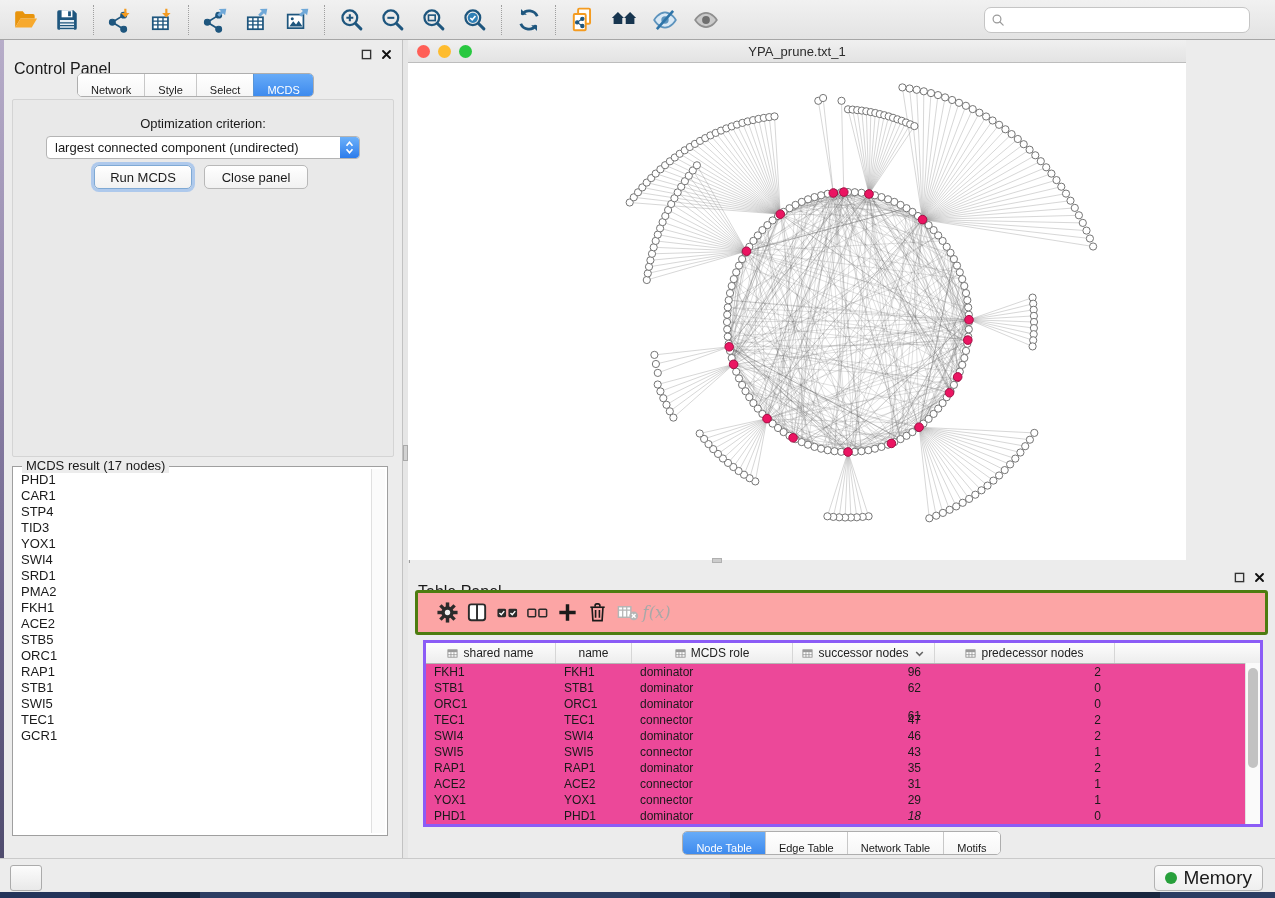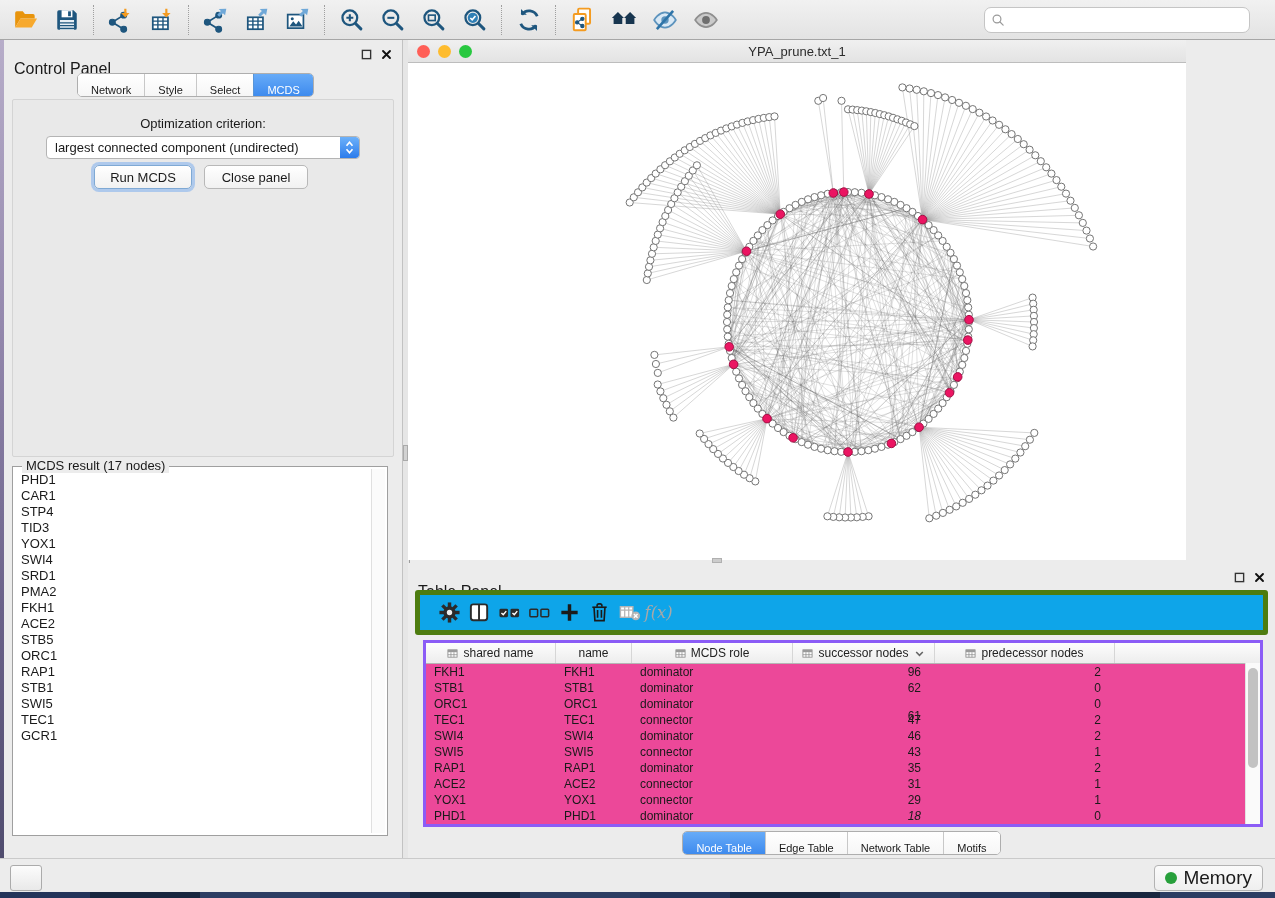--- a/index.html
+++ b/index.html
@@ -68,22 +68,22 @@
   #net-window{position:absolute;left:408px;top:40px;width:778px;height:520px;background:#fff}
   #net-titlebar{position:absolute;left:0;top:0;right:0;height:22px;background:linear-gradient(#f0f0f0,#e3e3e3);
                 border-bottom:1px solid #bdbdbd;display:flex;align-items:center}
   .traffic{display:flex;gap:8px;margin-left:9px}
   .light{width:13px;height:13px;border-radius:50%}
   #net-title{position:absolute;left:0;right:0;text-align:center;font-size:13px;color:#2b2b2b}
   #net-canvas{position:absolute;left:0;top:22px}
 
   
   #table-panel{position:absolute;left:408px;top:563px;width:867px;height:295px;background:#ececec}
-  #tp-toolbar{position:absolute;left:7px;top:27px;right:7px;height:45px;background:#0ea5e9;
-              border:5px solid #4d7c0f;border-radius:3px;display:flex;align-items:center;padding-left:16px;gap:4px;box-sizing:border-box}
+  #tp-toolbar{position:absolute;left:7px;top:27px;right:7px;height:45px;background:#fca5a5;
+              border:3px solid #4d7c0f;border-radius:3px;display:flex;align-items:center;padding-left:16px;gap:4px;box-sizing:border-box}
   .tp-tool{width:26px;height:26px;display:flex;align-items:center;justify-content:center}
   .tp-tool svg{width:23px;height:23px}
   .tp-tool.wide svg{width:34px}
   #tp-table{position:absolute;left:15px;top:77px;right:12px;bottom:31px;background:#ec4899;
             border:3px solid #8b5cf6;box-sizing:border-box;overflow:hidden}
   #tp-head{display:flex;height:20px;background:linear-gradient(#fdfdfd,#ededed);border-bottom:1px solid #b5b5b5;font-size:12px}
   .th{display:flex;align-items:center;justify-content:center;gap:5px;border-right:1px solid #d6d6d6;box-sizing:border-box;color:#222}
   .th .icon svg{width:11px;height:11px}
   .tr{display:flex;height:16px;font-size:12px;align-items:center}
   .td{box-sizing:border-box;padding-left:8px;white-space:nowrap;overflow:hidden}

